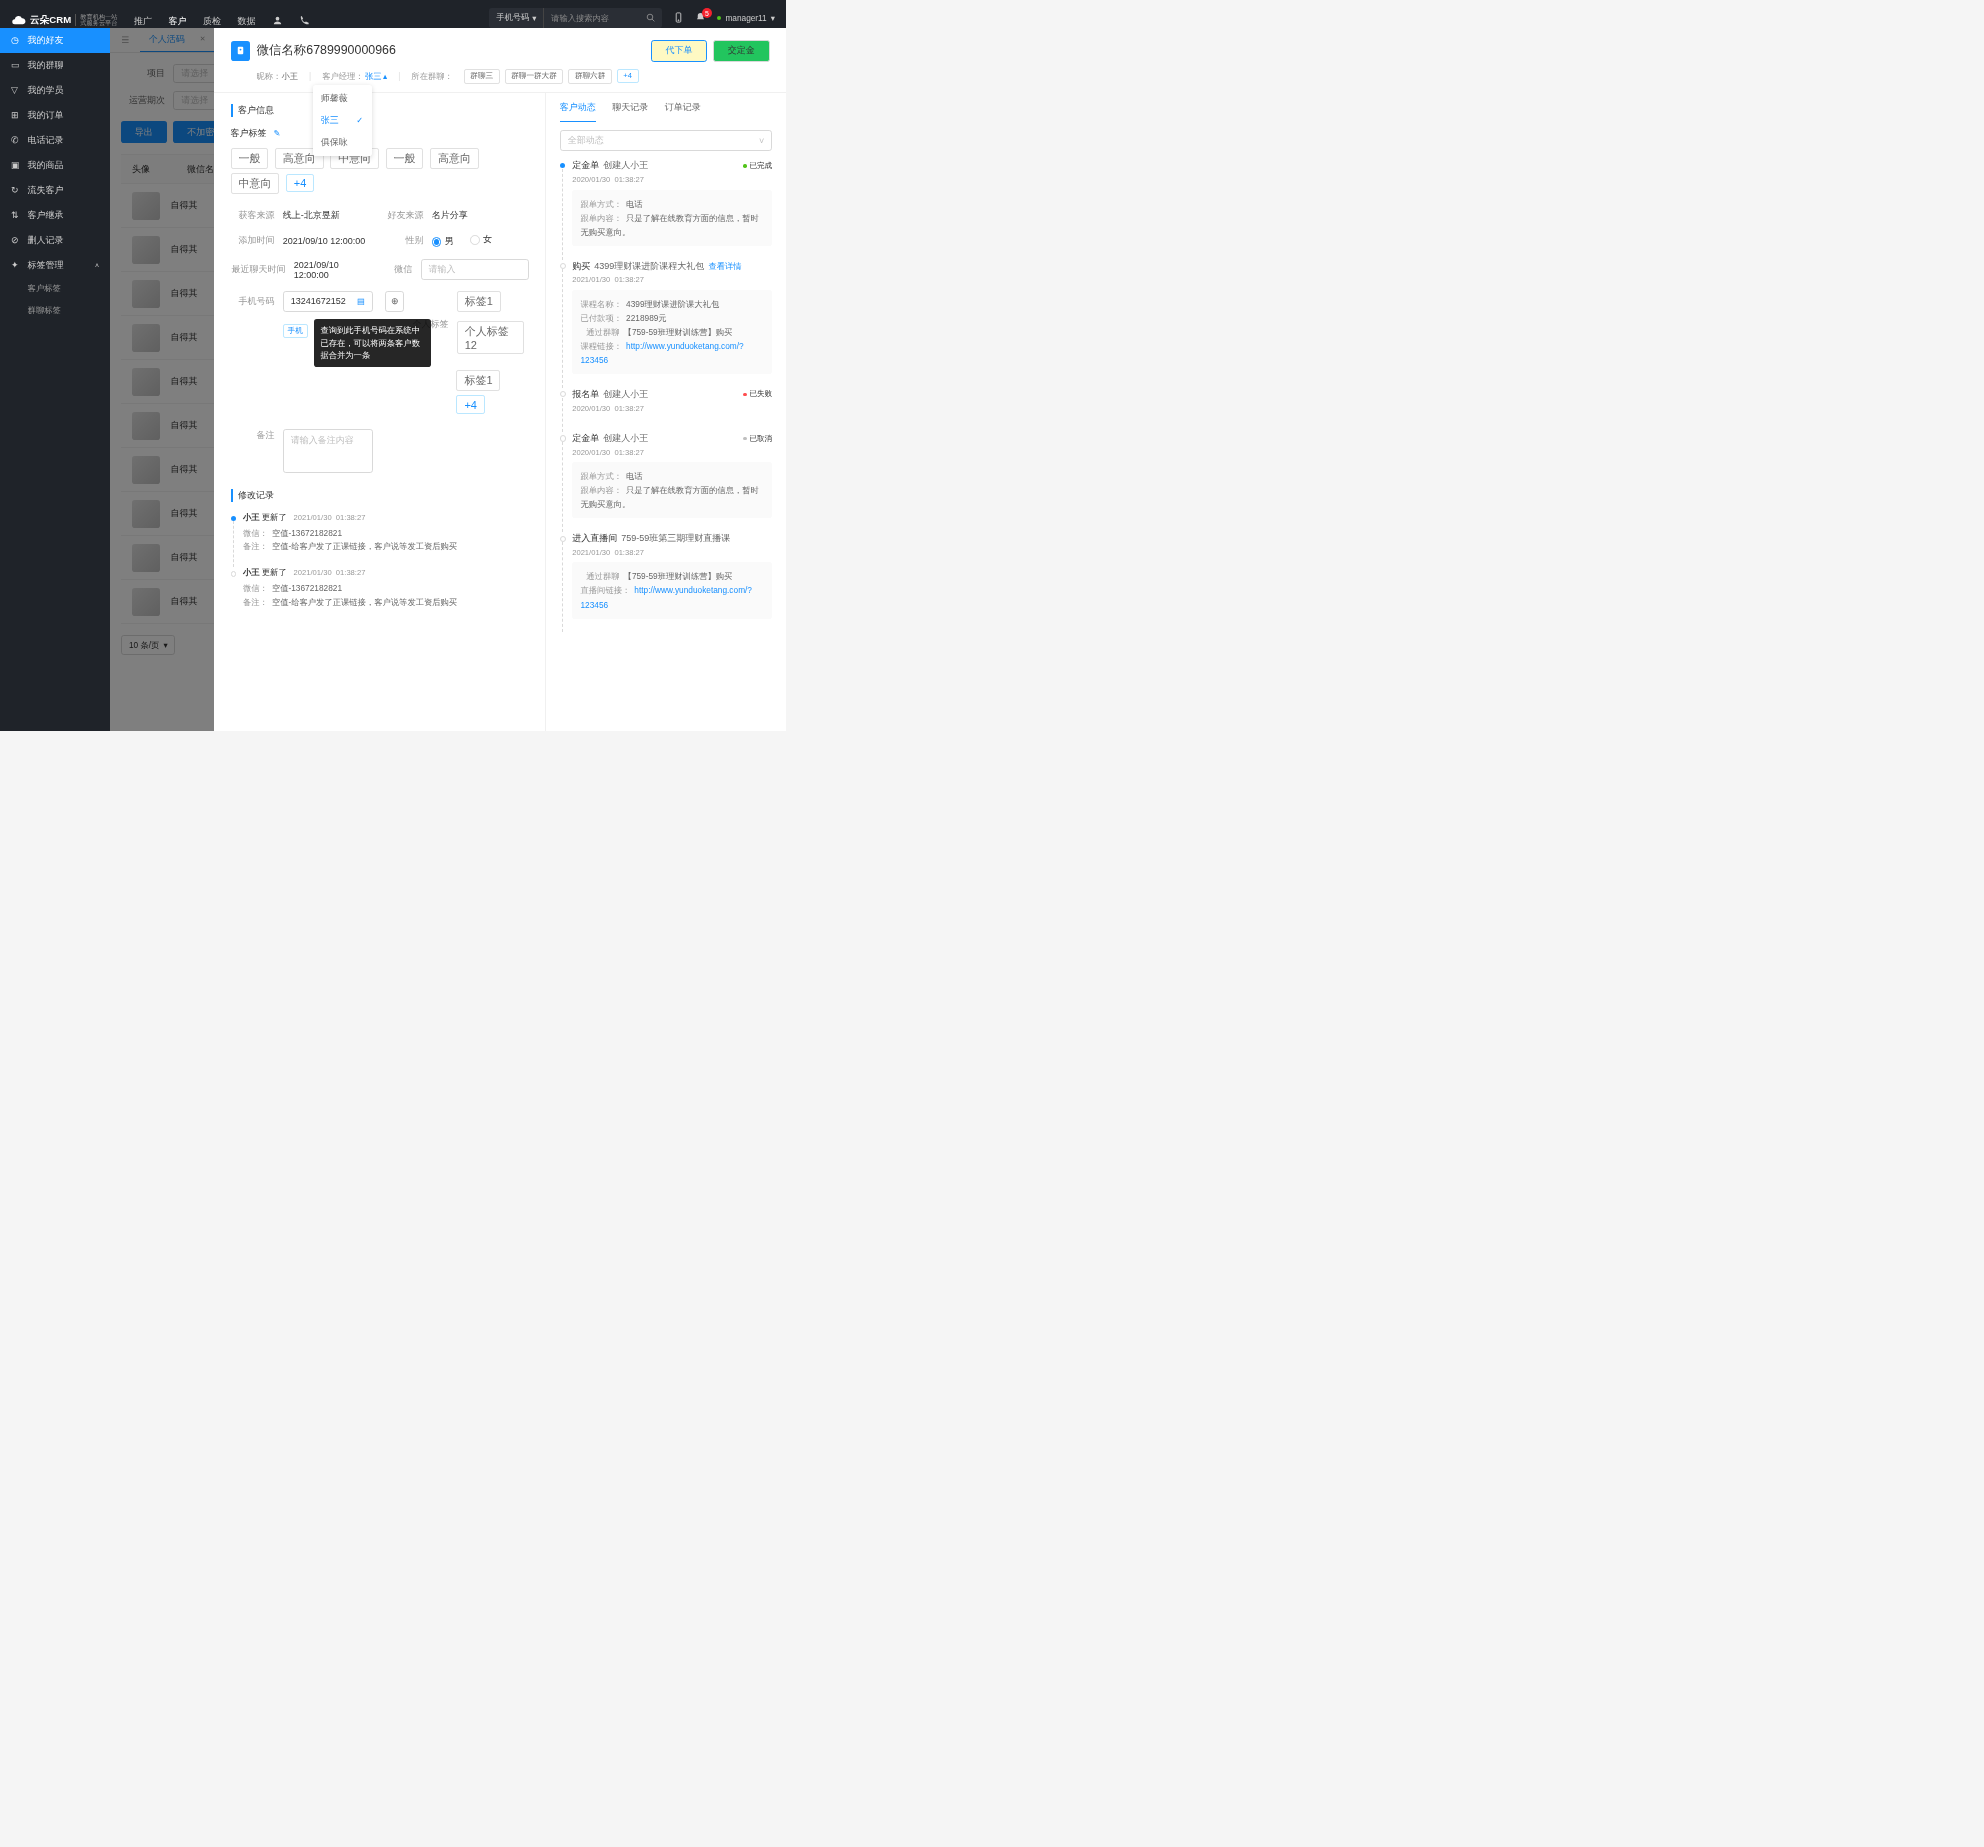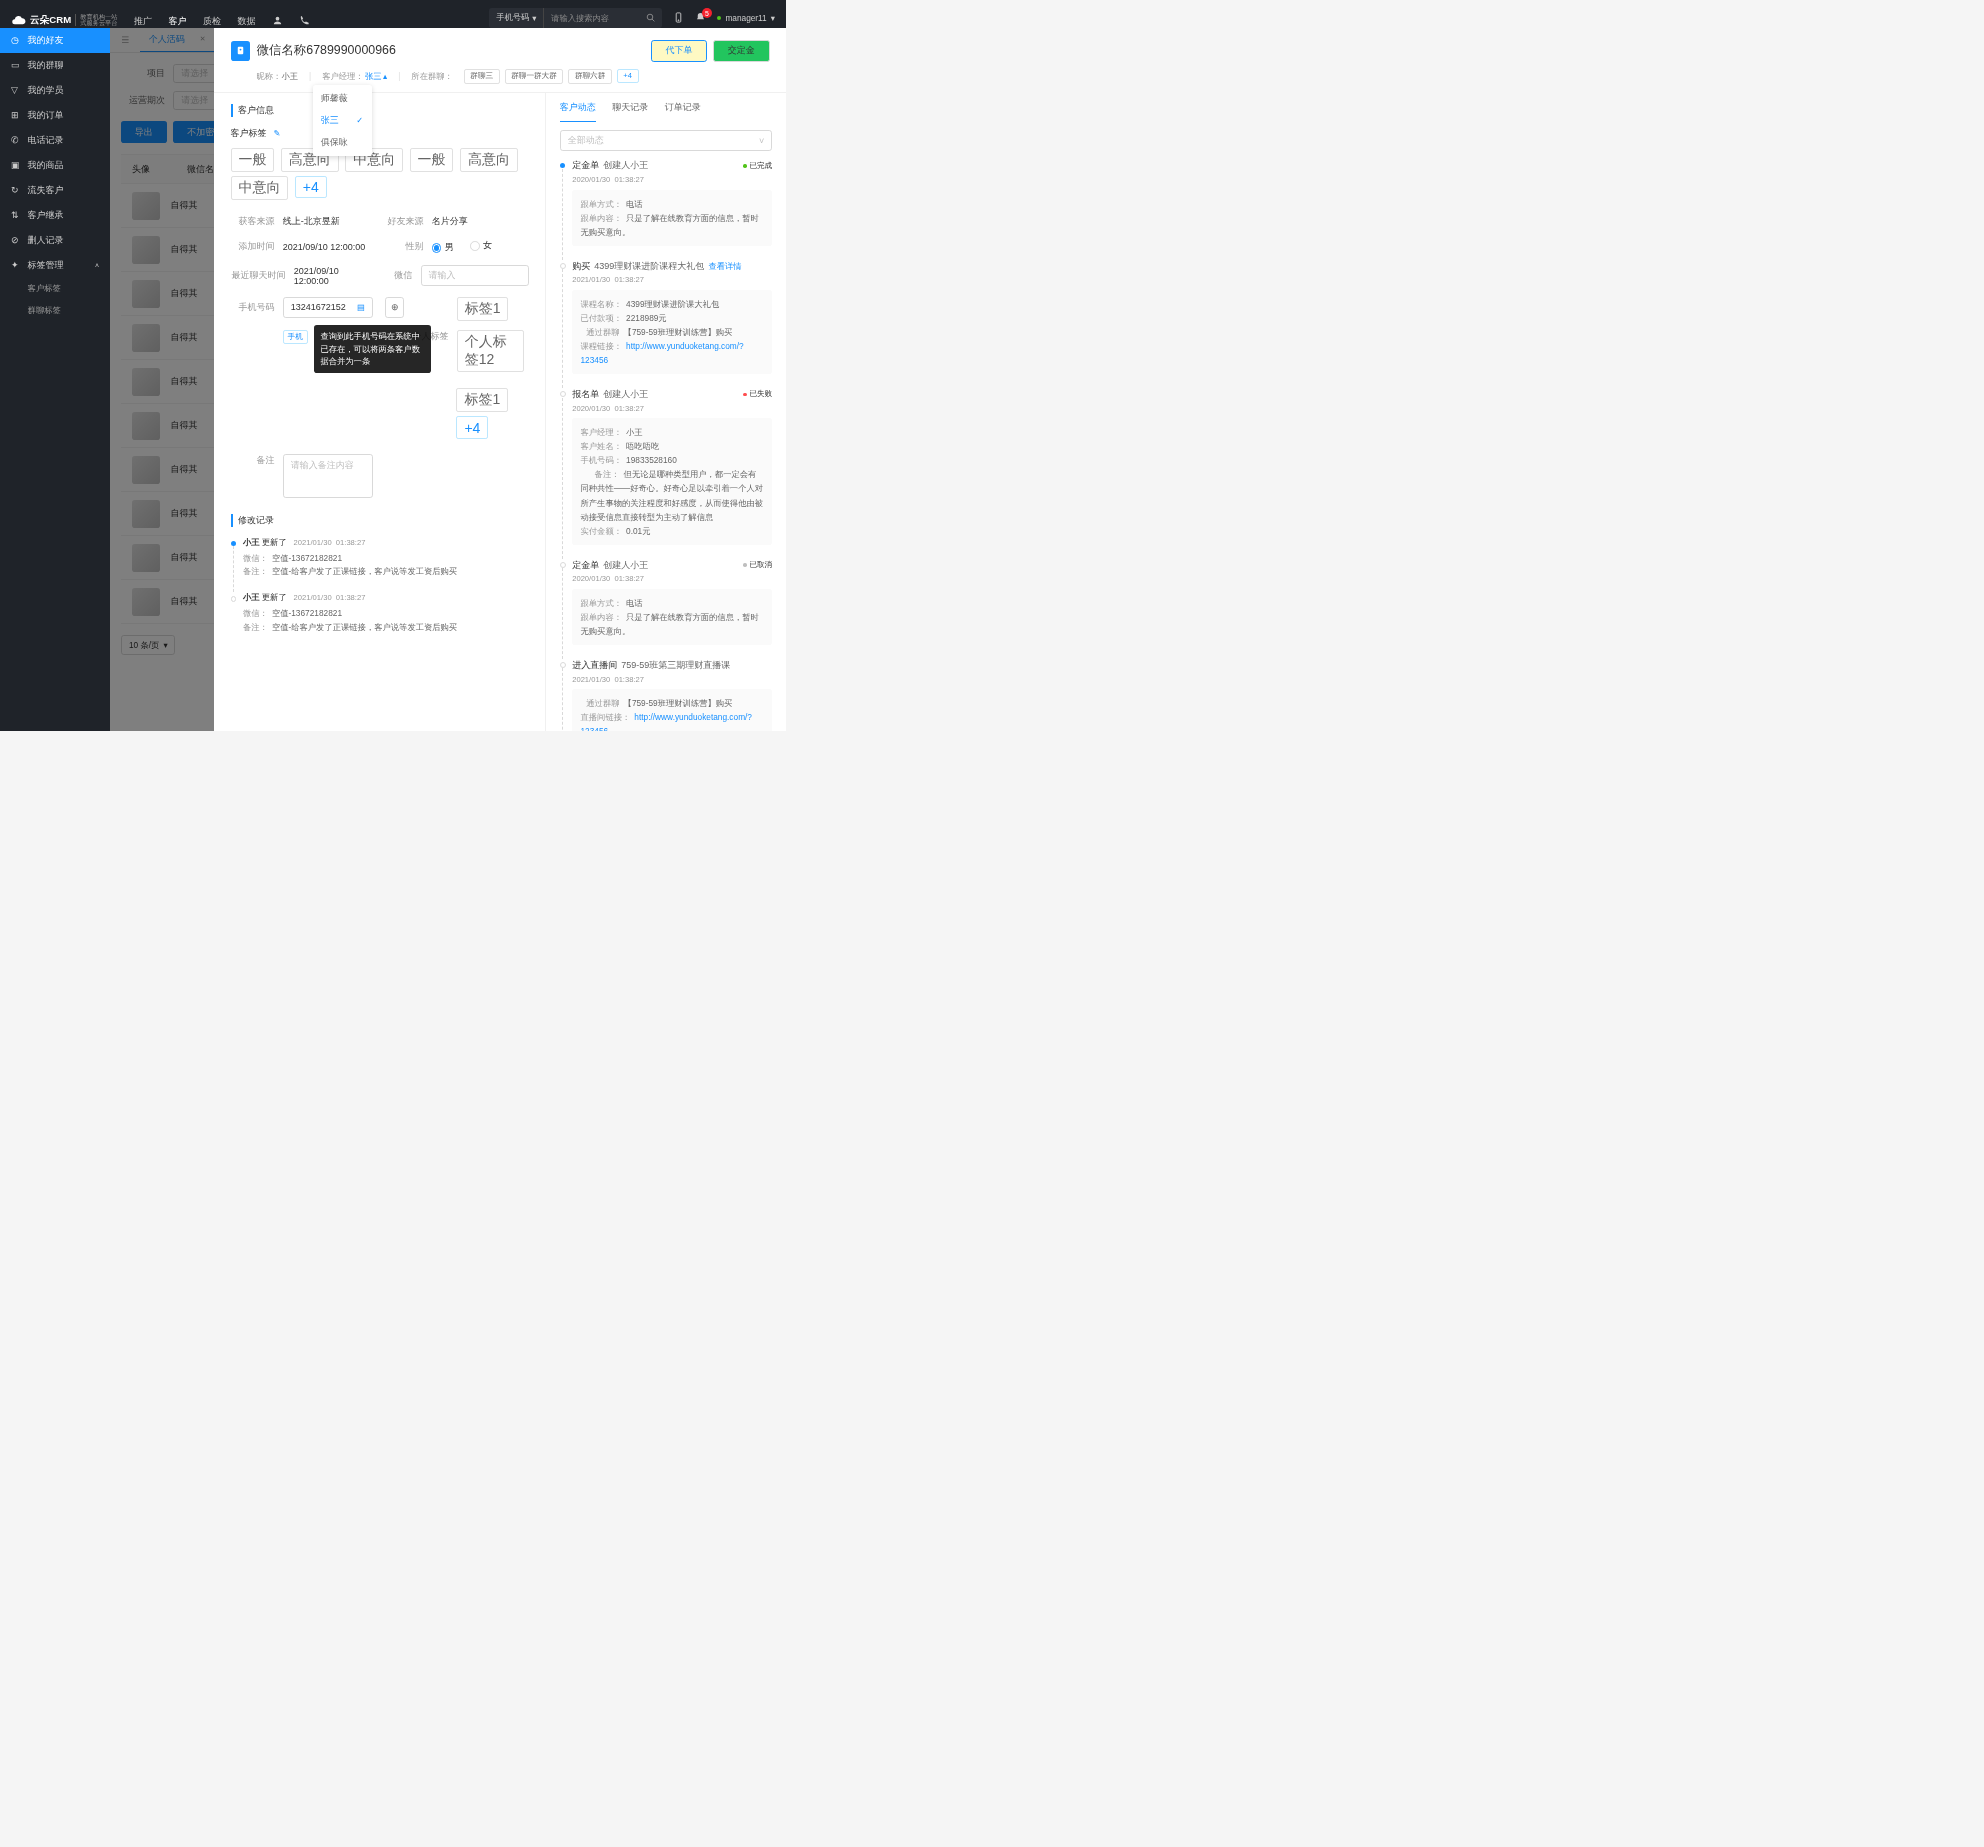--- a/index.html
+++ b/index.html
@@ -61,21 +61,21 @@
 .meta-v{color:#666}
 .group-chip{display:inline-block;border:0.7px solid #e0e0e0;border-radius:2.1px;padding:1.4px 5.5px;font-size:7.6px;color:#666;margin-right:2.8px}
 .more-chip{color:#1890ff;border-color:#bae7ff}
 .detail-body{flex:1;display:flex;overflow:hidden}
 .detail-left{width:331px;overflow-y:auto;padding:11px 16.5px}
 .detail-right{flex:1;border-left:0.7px solid #f0f0f0;display:flex;flex-direction:column;overflow:hidden}
 .section-title{font-size:9px;font-weight:500;color:#333;border-left:2.1px solid #1890ff;padding-left:5.5px;margin-bottom:9.6px}
 .tags-row{display:flex;align-items:center;gap:6.9px;margin-bottom:8.3px;flex-wrap:wrap}
 .tags-label{font-size:9px;color:#333}
 .edit-icon{color:#1890ff;font-size:8.3px;cursor:pointer}
-.tag{display:inline-block;border:0.7px solid #e0e0e0;border-radius:2.1px;padding:2.1px 6.9px;font-size:14px;color:#666;margin-right:4.1px;margin-bottom:4.1px}
+.tag{display:inline-block;border:0.7px solid #e0e0e0;border-radius:2.1px;padding:2.1px 6.9px;font-size:11px;color:#666;margin-right:4.1px;margin-bottom:4.1px}
 .tag-more{color:#1890ff;border-color:#bae7ff}
 .info-grid{margin-top:11px}
 .info-row{display:flex;margin-bottom:11px}
 .info-item{flex:1;display:flex;align-items:center;gap:8.3px;font-size:9px}
 .info-label{width:44px;text-align:right;color:#999;flex-shrink:0}
 .info-value{color:#333}
 .radio{display:inline-flex;align-items:center;gap:3.4px;margin-right:13.8px}
 .radio-circle{width:9.6px;height:9.6px;border:0.7px solid #d9d9d9;border-radius:50%;display:inline-flex;align-items:center;justify-content:center}
 .radio.checked .radio-circle{border-color:#1890ff}
 .radio.checked .radio-circle::after{content:"";width:5.5px;height:5.5px;background:#1890ff;border-radius:50%}
@@ -525,27 +525,20 @@
                   <div><span class="lbl">课程链接：</span><span class="tl-link">http://www.yunduoketang.com/?123456</span></div>
                 </div>
               </div>
               <div class="tl-item hollow">
                 <div class="tl-header">
                   <span class="tl-title">报名单</span>
                   <span class="tl-sub">创建人小王</span>
                   <span class="tl-status"><span class="dot" style="background:#ff4d4f"></span>已失败</span>
                 </div>
                 <div class="tl-date">2020/01/30&nbsp;&nbsp;01:38:27</div>
-                <div class="tl-card">
-                  <div><span class="lbl">客户经理：</span>小王</div>
-                  <div><span class="lbl">客户姓名：</span>唔吃唔吃</div>
-                  <div><span class="lbl">手机号码：</span>19833528160</div>
-                  <div><span class="lbl">备注：</span>但无论是哪种类型用户，都一定会有同种共性——好奇心。好奇心足以牵引着一个人对所产生事物的关注程度和好感度，从而使得他由被动接受信息直接转型为主动了解信息</div>
-                  <div><span class="lbl">实付金额：</span>0.01元</div>
-                </div>
               </div>
               <div class="tl-item hollow">
                 <div class="tl-header">
                   <span class="tl-title">定金单</span>
                   <span class="tl-sub">创建人小王</span>
                   <span class="tl-status"><span class="dot" style="background:#bfbfbf"></span>已取消</span>
                 </div>
                 <div class="tl-date">2020/01/30&nbsp;&nbsp;01:38:27</div>
                 <div class="tl-card">
                   <div><span class="lbl">跟单方式：</span>电话</div>

